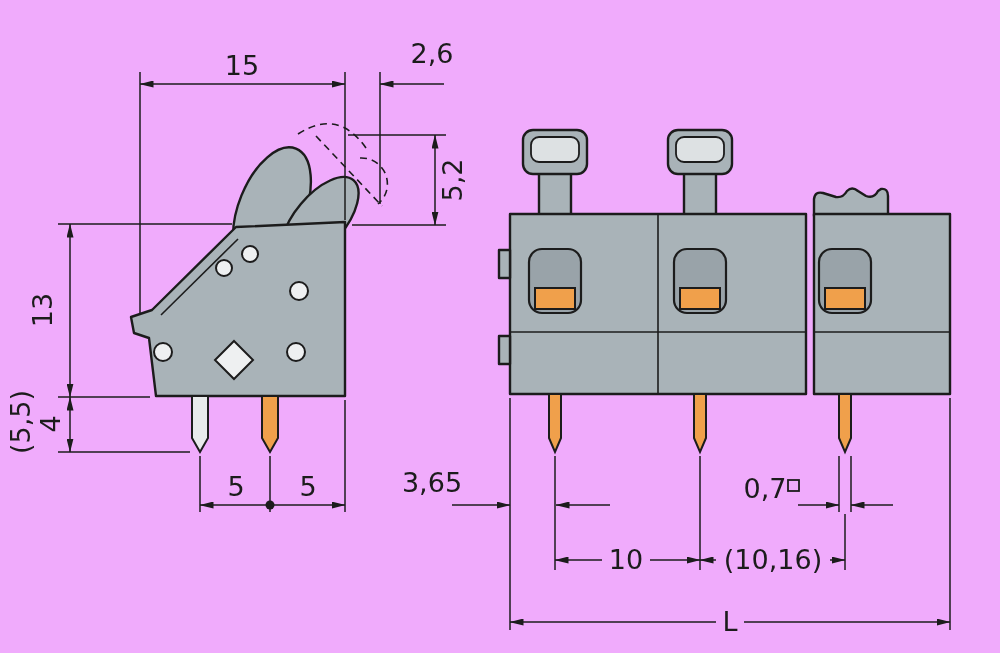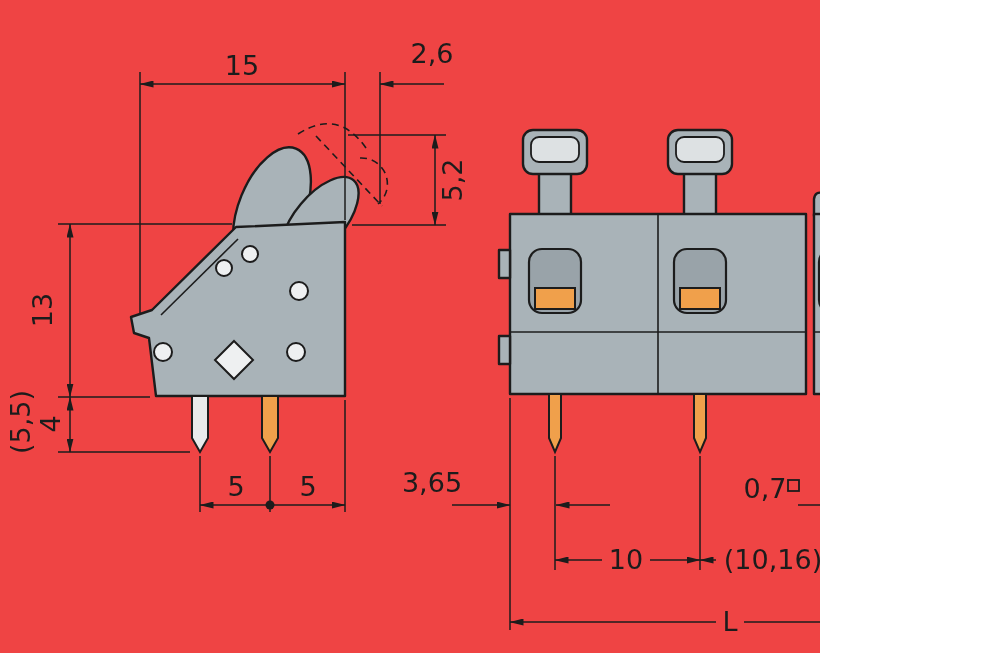--- a/index.html
+++ b/index.html
@@ -1,16 +1,16 @@
 <!DOCTYPE html>
 <html><head>
 <meta charset="utf-8">
 <style>
   html,body { margin:0; padding:0; background:#ffffff; }
-  .canvas { width:820px; height:653px; background:#ef4444; position:relative; overflow:hidden; }
+  .canvas { width:1000px; height:653px; background:#f0abfc; position:relative; overflow:hidden; }
   svg { display:block; }
   .housing { fill:#a9b3b8; stroke:#1c1c1c; stroke-width:2.4; stroke-linejoin:round; }
   .recess  { fill:#99a3a9; stroke:#1c1c1c; stroke-width:2.2; }
   .cap-inner { fill:#dde1e3; stroke:#1c1c1c; stroke-width:1.8; }
   .pusher { fill:#f0a04b; stroke:#1c1c1c; stroke-width:2; }
   .pin-silver { fill:#e8eaeb; stroke:#1c1c1c; stroke-width:2; }
   .pin-orange { fill:#f0a04b; stroke:#1c1c1c; stroke-width:2; }
   .hole { fill:#eef0f1; stroke:#1c1c1c; stroke-width:2; }
   .thin { stroke:#1c1c1c; stroke-width:1.6; fill:none; }
   .dash { stroke:#1c1c1c; stroke-width:1.6; fill:none; stroke-dasharray:7 5; }

